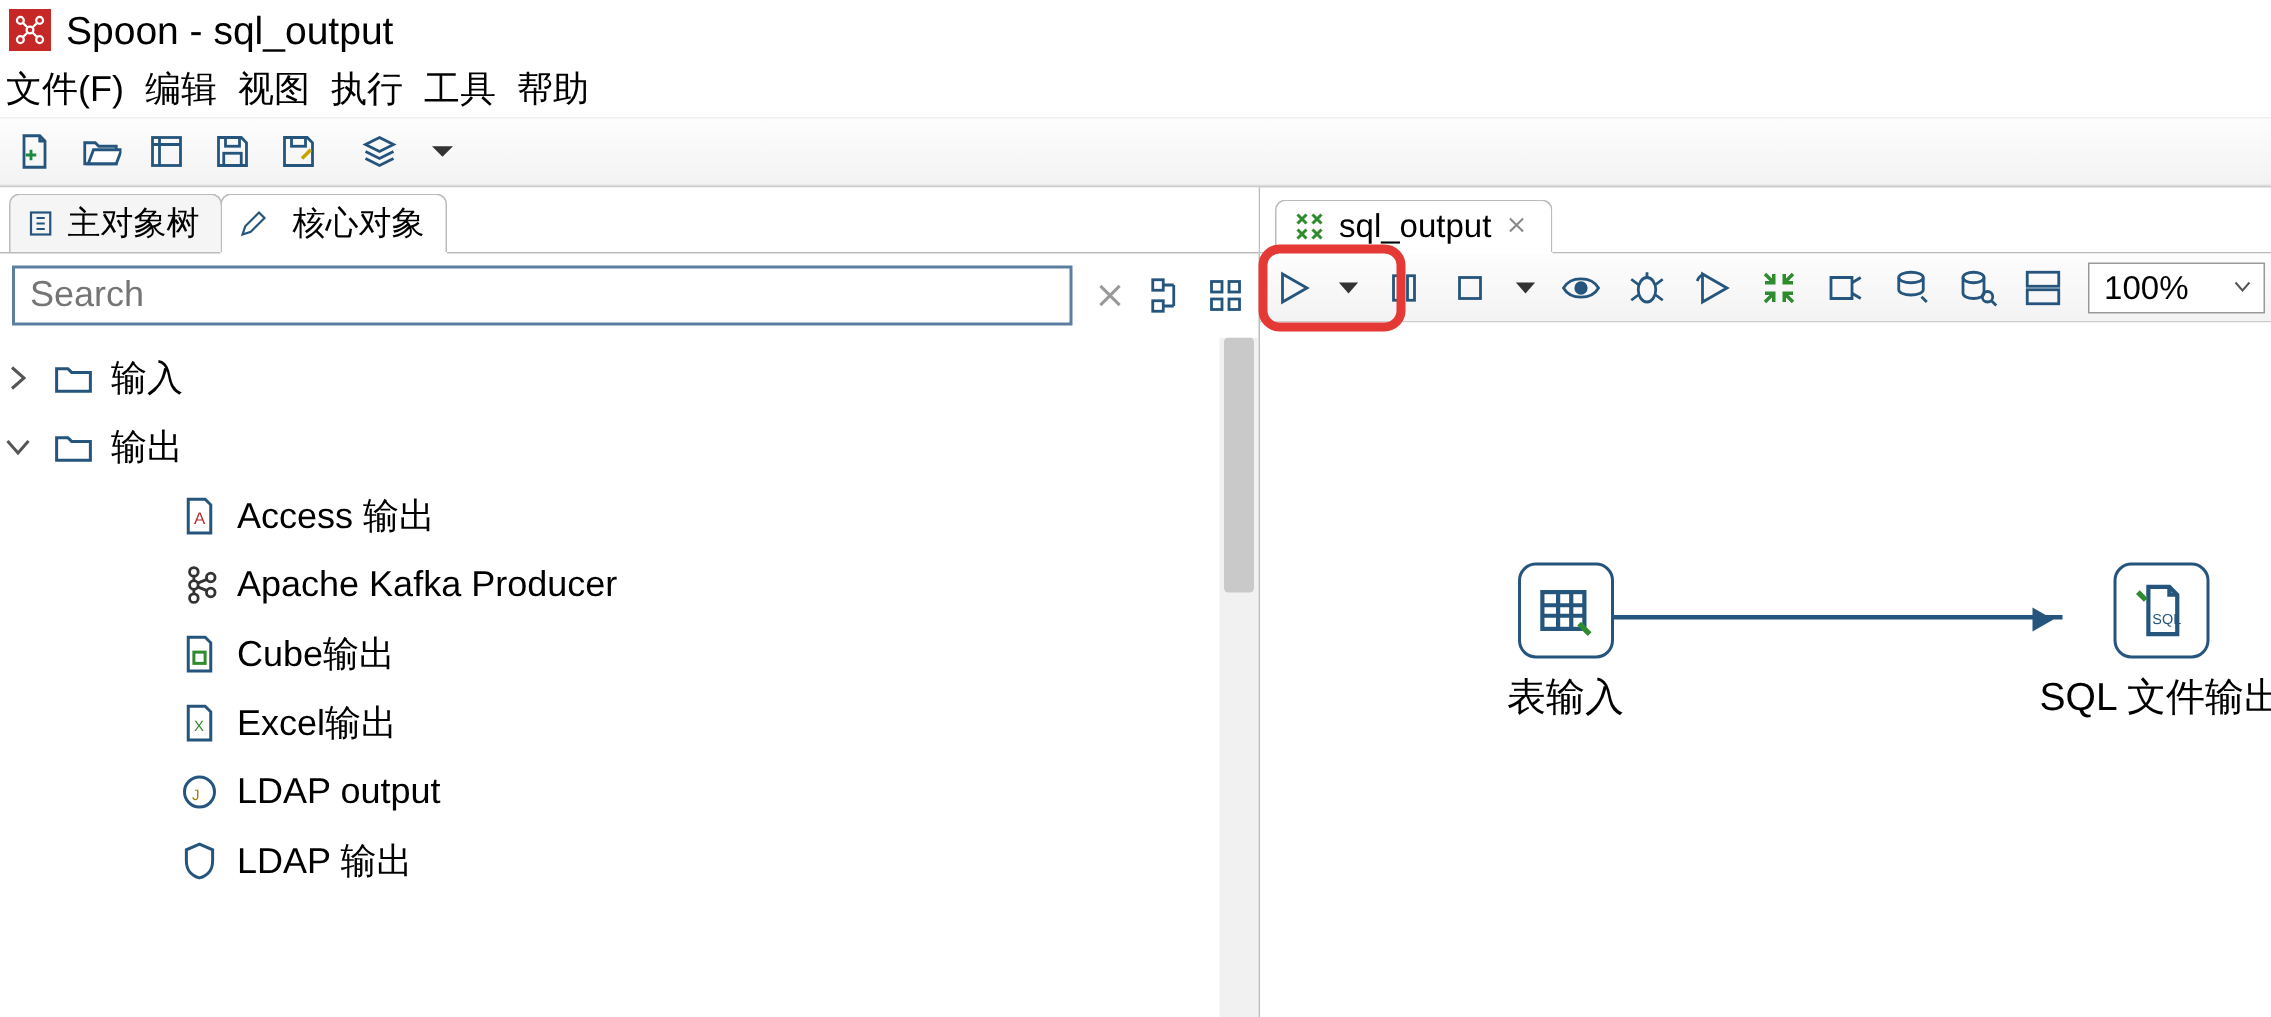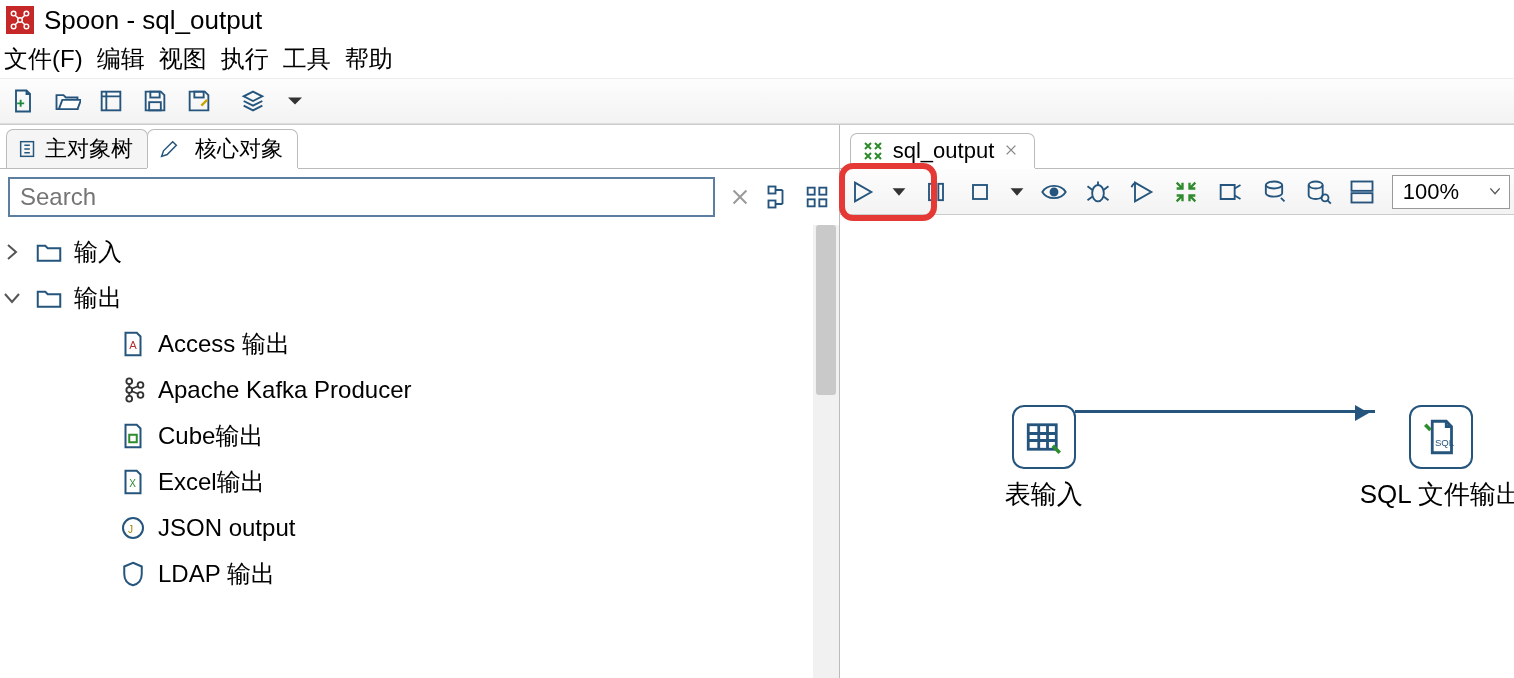--- a/index.html
+++ b/index.html
@@ -263,21 +263,20 @@
     text-align: center;
   }
   .step .box {
     width: 64px; height: 64px;
     border: 2px solid #25557d;
     border-radius: 12px;
     background: #fff;
     display: inline-flex;
     align-items: center;
     justify-content: center;
-    margin-top: 30px;
   }
   .step .box svg { width: 42px; height: 42px; }
   .step .lbl {
     margin-top: 8px;
     font-size: 26px;
     white-space: nowrap;
   }
   .hop {
     position: absolute;
     height: 0;
@@ -525,21 +524,21 @@
 
         <div class="node depth1">
           <span class="leaf-ico">
             <svg viewBox="0 0 24 24">
                 <g class="ico-stroke">
                   <circle cx="12" cy="12" r="8"></circle>
                   <text x="8" y="16" font-size="8" fill="#a08000" stroke="none">J</text>
                 </g>
               </svg>
           </span>
-          <span>JSON output</span>
+          <span>LDAP output</span>
         </div>
 
         <div class="node depth1">
           <span class="leaf-ico">
             <svg viewBox="0 0 24 24">
                 <g class="ico-stroke">
                   <path d="M12 3 l7 3 v6 c0 5 -3 8 -7 9 c-4 -1 -7 -4 -7 -9 v-6 z"></path>
                 </g>
               </svg>
           </span>

